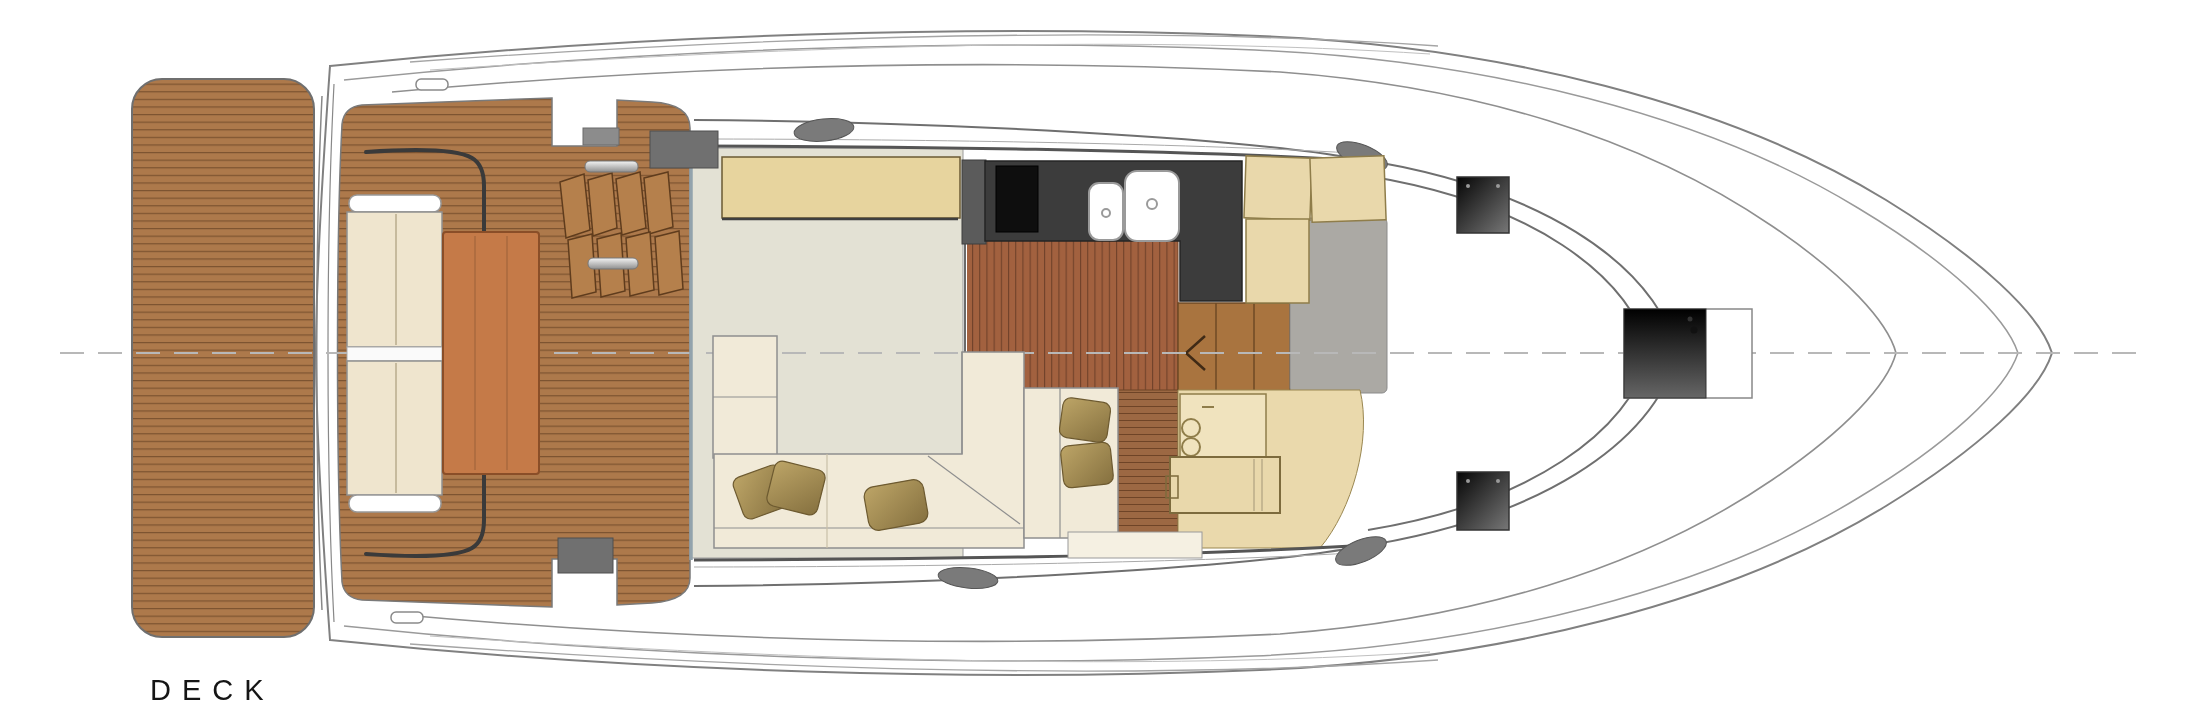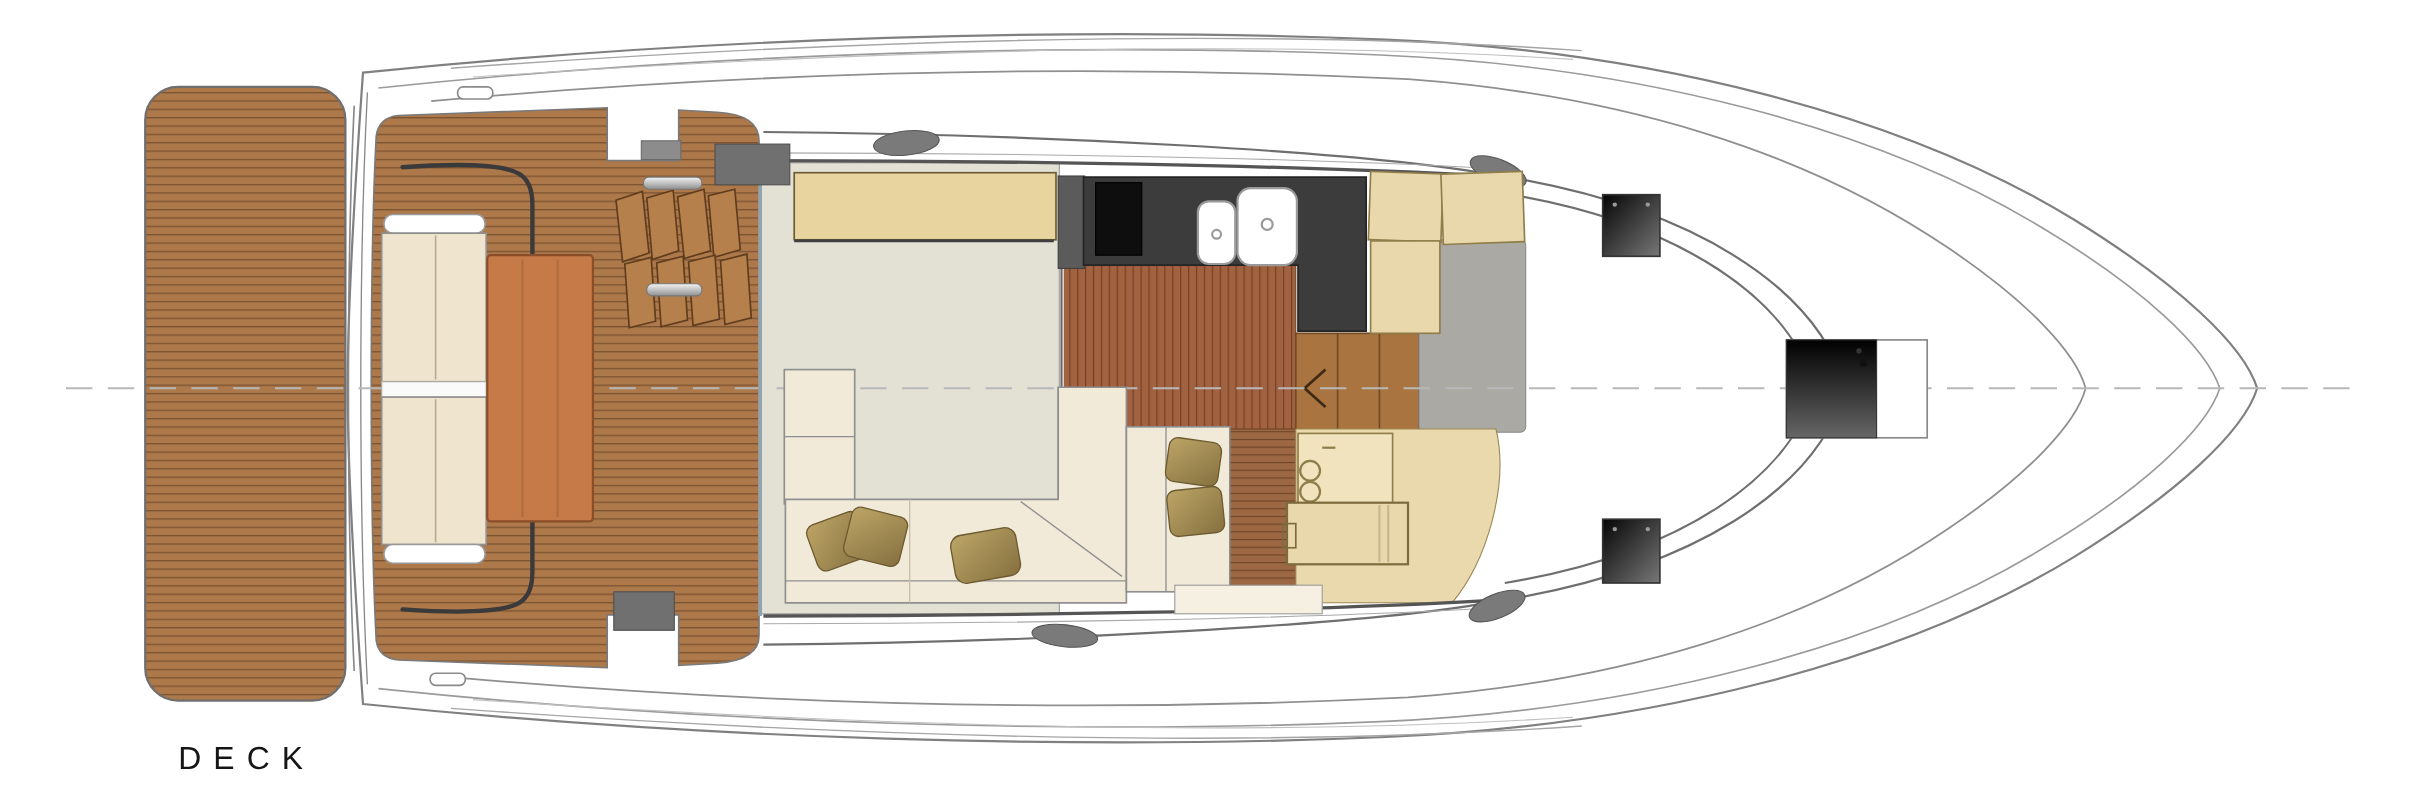--- a/index.html
+++ b/index.html
@@ -3,21 +3,21 @@
 <meta charset="utf-8">
 <style>
   html,body{margin:0;padding:0;background:#ffffff;}
   .stage{
     position:relative;width:2208px;height:725px;background:#fff;overflow:hidden;
     font-family:"Liberation Sans", sans-serif;
   }
   .plan-svg{position:absolute;left:0;top:0;}
   .deck-label{
     position:absolute;left:150px;top:674px;
-    font-size:29px;font-weight:500;letter-spacing:11px;color:#151515;margin-left:12px;
+    font-size:29px;font-weight:500;letter-spacing:11px;color:#151515;
   }
 </style>
 </head>
 <body>
 
 <div class="stage">
 
 <svg class="plan-svg" width="2208" height="725" viewBox="0 0 2208 725">
   <defs>
     <pattern id="pTeak" width="12" height="7.6" patternUnits="userSpaceOnUse">

